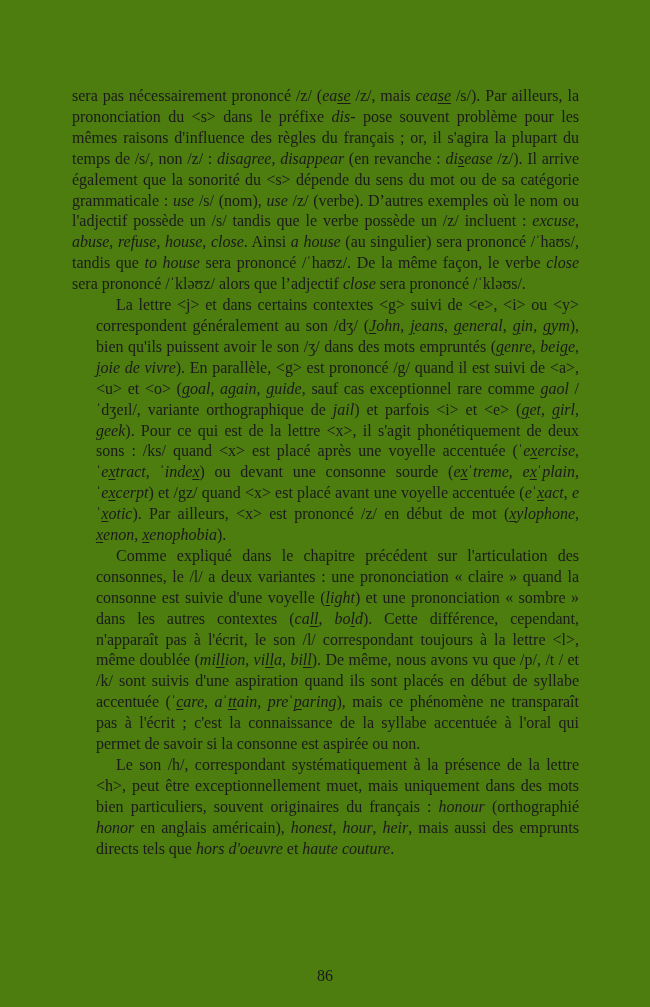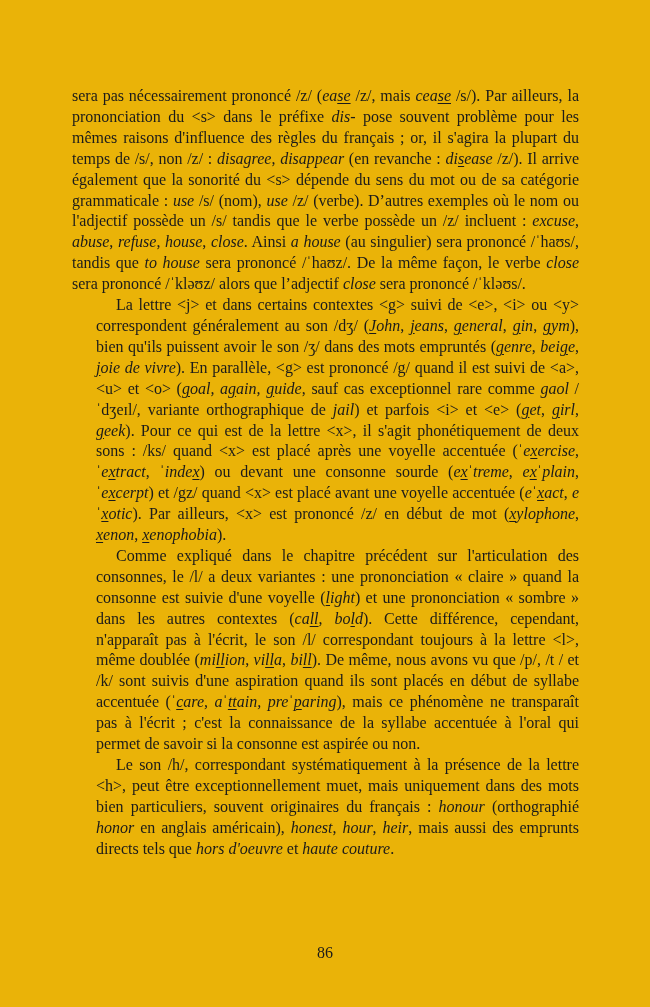--- a/index.html
+++ b/index.html
@@ -4,21 +4,21 @@
 <style>
   html, body {
     margin: 0;
     padding: 0;
     background: #ffffff;
   }
   .page {
     position: relative;
     width: 650px;
     height: 1007px;
-    background: #eab308;
+    background: #4d7c0f;
     overflow: hidden;
   }
   .text-block {
     position: absolute;
     left: 72px;
     top: 86px;
     width: 507px;
     font-family: "Liberation Serif", "DejaVu Serif", serif;
     font-size: 16px;
     line-height: 20.9px;
@@ -37,21 +37,21 @@
     font-style: italic;
   }
   .text-block u {
     text-decoration: underline;
     text-underline-offset: 2px;
     text-decoration-thickness: 1px;
   }
   .page-number {
     position: absolute;
     left: 0;
-    top: 944px;
+    top: 967px;
     width: 650px;
     text-align: center;
     font-family: "Liberation Serif", "DejaVu Serif", serif;
     font-size: 16px;
     color: #1b1b1b;
   }
 </style>
 </head>
 <body>
 

